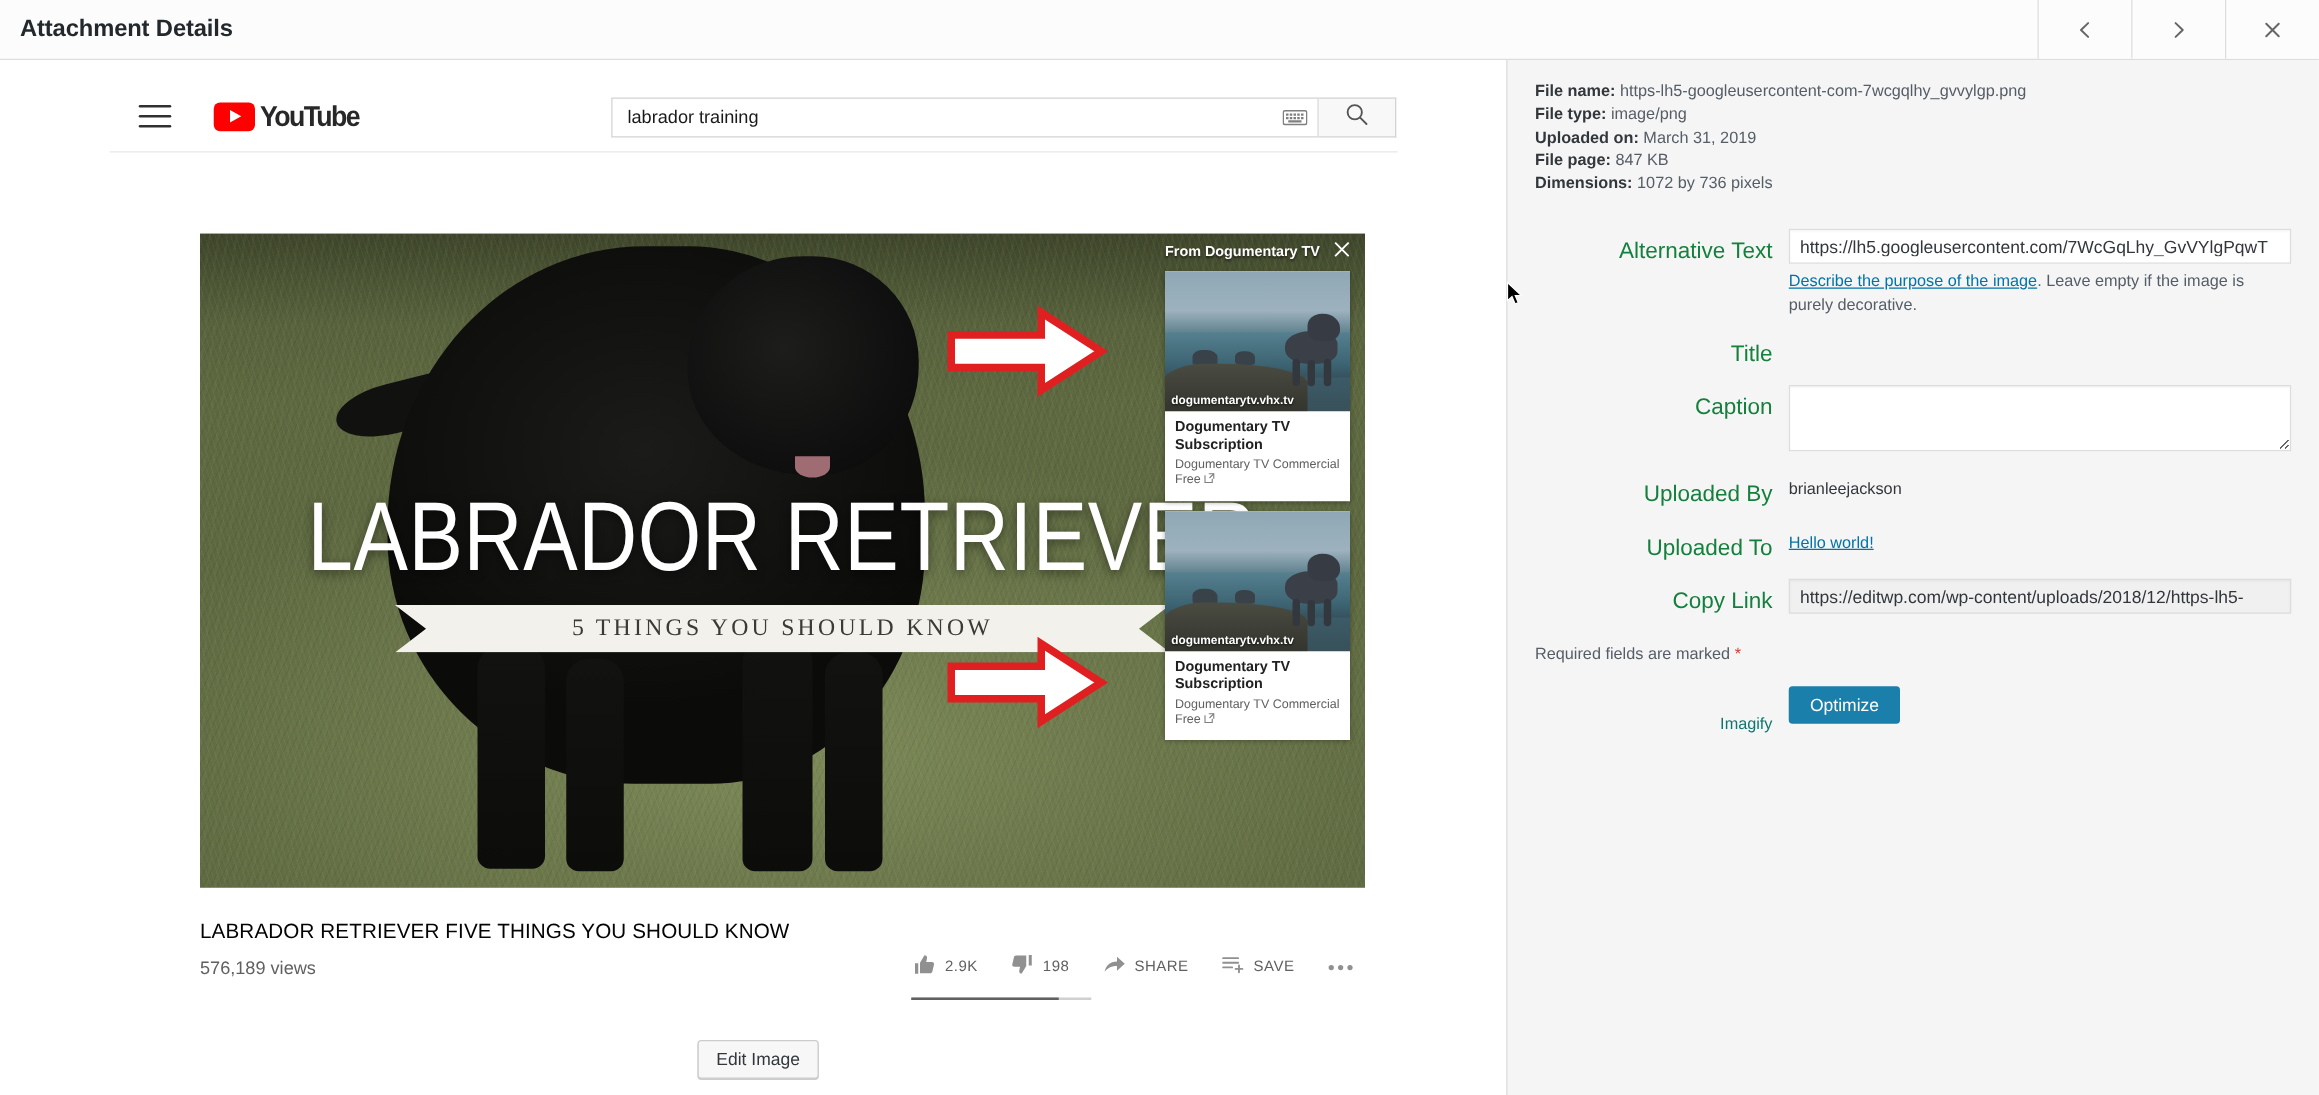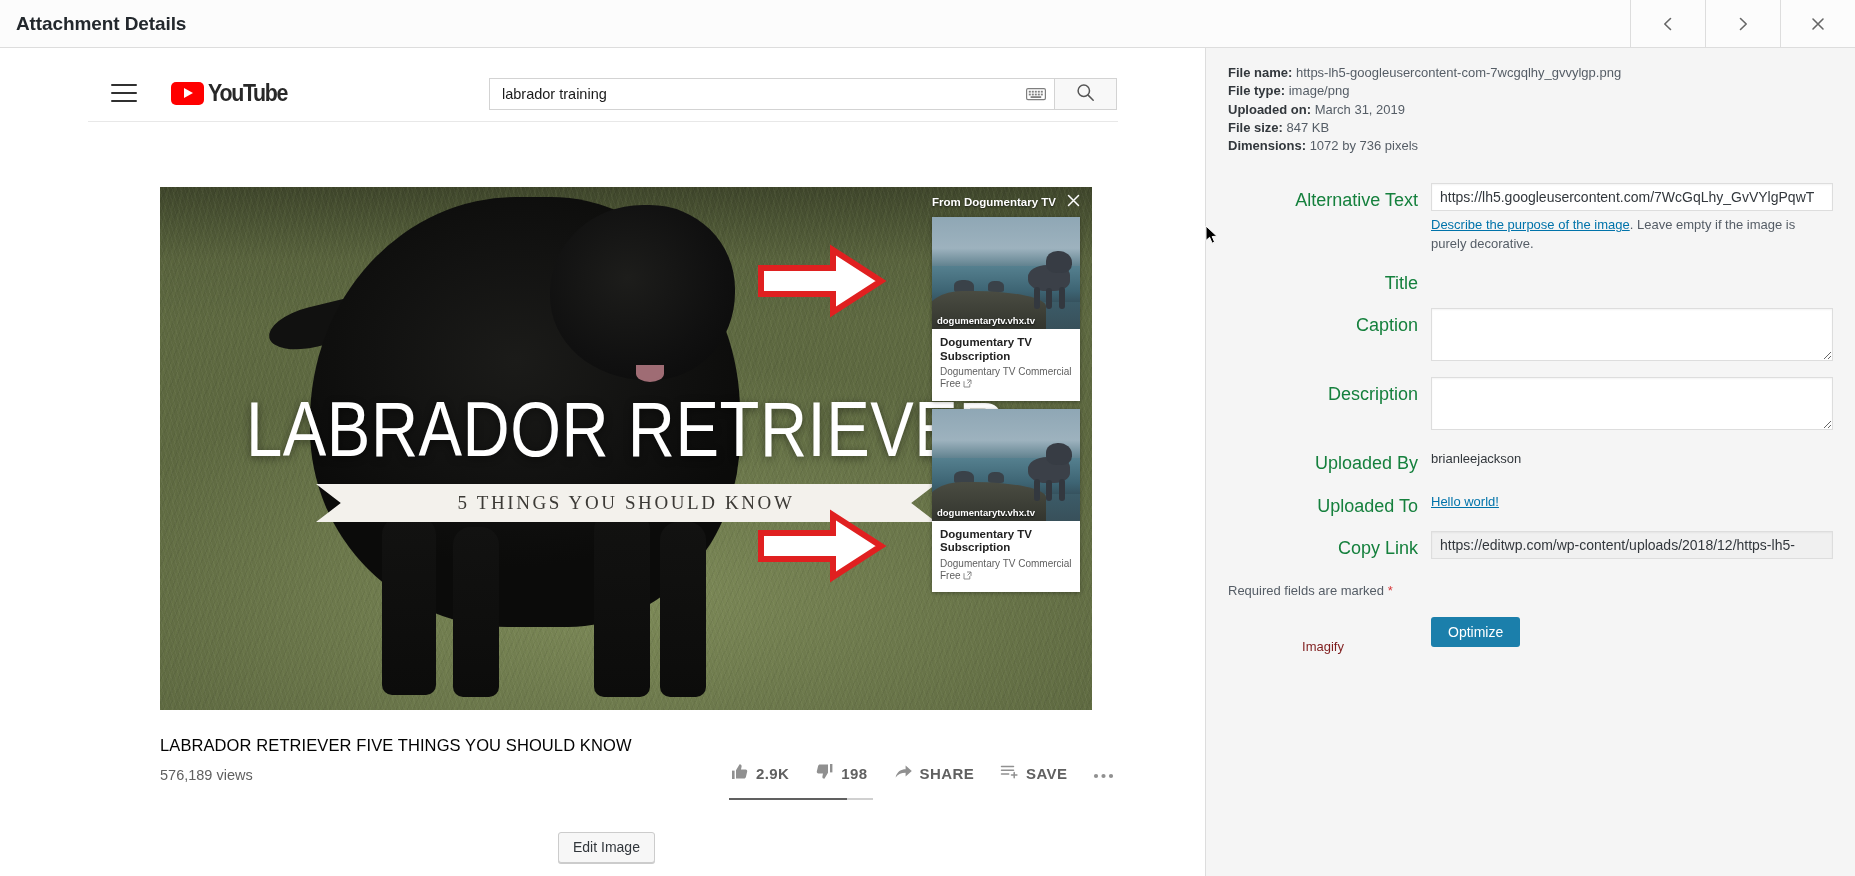--- a/index.html
+++ b/index.html
@@ -255,21 +255,21 @@
     position: absolute; left: 160px; top: 719px;
     font-size: 14.5px; color: #606060;
   }
   #video-actions {
     position: absolute; left: 730px; top: 714px;
     display: flex; align-items: center; gap: 0;
   }
   .vact {
     display:flex; align-items:center; gap:7px;
     margin-right: 26px; cursor:pointer;
-    font-size: 15px; color: #606060; font-weight: bold; letter-spacing:0.4px;
+    font-size: 12px; color: #606060; font-weight: normal; letter-spacing:0.4px;
   }
   .vact:last-child { margin-right: 0; }
   #ratio-bar {
     position:absolute; left: 729px; top: 750px;
     width: 144px; height: 2px; background:#d0d0d0;
   }
   #ratio-bar-fill { width: 82%; height:2px; background:#606060; }
 
   #edit-image-btn {
     position:absolute; left: 558px; top: 784px;
@@ -333,22 +333,22 @@
   .field-static a { color: #0073aa; }
 
   #required-note {
     margin-top: 22px; margin-left: 0;
     font-size: 13px; color: #555d66;
   }
   #required-note .req { color: #d63638; }
 
   #imagify-row { display:flex; align-items:center; margin-top: 13px; }
   #imagify-label {
-    width: 203px; flex:none; text-align:center; padding-right: 13px;
-    font-size: 13px; color: #7f1d1d; margin-top: 28px;
+    width: 203px; flex:none; text-align:right; padding-right: 13px;
+    font-size: 13px; color: #0f766e; margin-top: 28px;
   }
   #optimize-button {
     background: #1b7fab; color: #fff; border: none;
     font-size: 14px; padding: 7px 17px; border-radius: 3px;
     cursor: pointer; font-family: "Liberation Sans", sans-serif;
   }
 
   #bottom-actions {
     margin-top: 30px; padding-top: 0;
     font-size: 13px; color: #555d66;
@@ -596,21 +596,21 @@
     </div>
     <div class="meta-line">
       <b>File type:</b>
       <span>image/png</span>
     </div>
     <div class="meta-line">
       <b>Uploaded on:</b>
       <span>March 31, 2019</span>
     </div>
     <div class="meta-line">
-      <b>File size:</b>
+      <b>File page:</b>
       <span>847 KB</span>
     </div>
     <div class="meta-line">
       <b>Dimensions:</b>
       <span>1072 by 736 pixels</span>
     </div>
   </div>
 
   <div id="fields">
 
@@ -628,26 +628,20 @@
       <div class="field-label">Title</div>
     </div>
 
     <div class="field-row">
       <div class="field-label">Caption</div>
       <div class="field-control">
         <textarea style=""></textarea>
       </div>
     </div>
 
-    <div class="field-row">
-      <div class="field-label">Description</div>
-      <div class="field-control">
-        <textarea style=""></textarea>
-      </div>
-    </div>
 
     <div class="field-row">
       <div class="field-label">Uploaded By</div>
       <div class="field-control">
         <div class="field-static">brianleejackson</div>
       </div>
     </div>
 
     <div class="field-row">
       <div class="field-label">Uploaded To</div>

